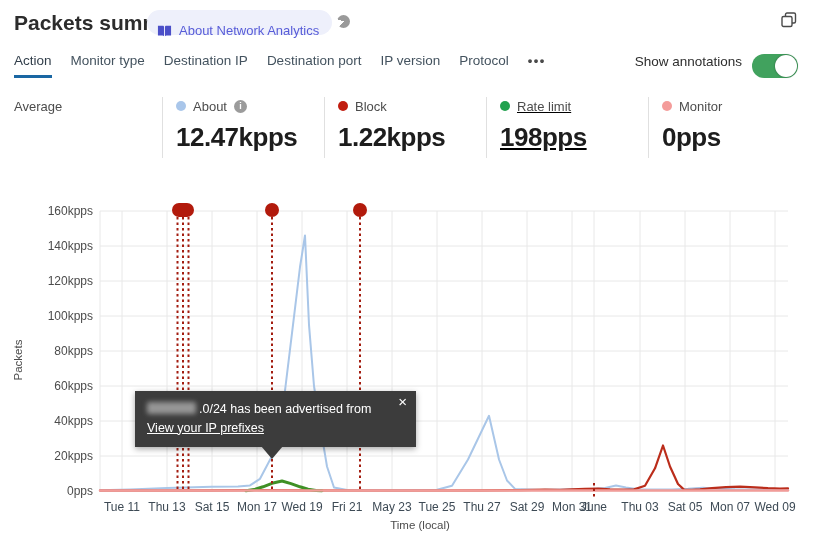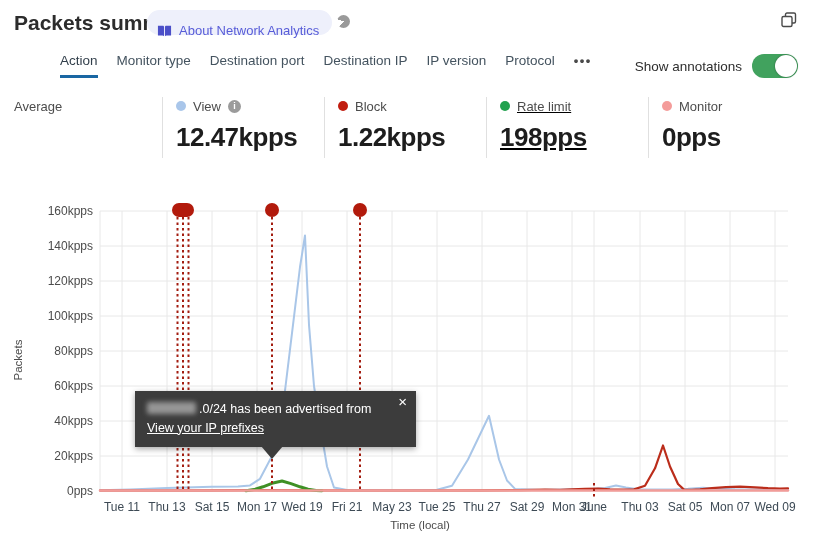--- a/index.html
+++ b/index.html
@@ -12,23 +12,23 @@
   .page-title{position:absolute;left:14px;top:11px;font-size:21px;font-weight:700;color:#2c2c2c;margin:0;}
   .badge{position:absolute;left:147px;top:10px;height:25px;box-sizing:border-box;
     display:inline-flex;align-items:center;gap:7px;background:#eef0fb;border-radius:13px;
     padding:16px 13px 0 10px;color:#575cd8;font-size:13px;cursor:pointer;}
   .pie-icon{position:absolute;left:337px;top:15px;width:13px;height:13px;border-radius:50%;
     background:conic-gradient(from 225deg,#ffffff 0 65deg,#9a9a9a 65deg 360deg);}
   .popout{position:absolute;right:19px;top:12px;width:16px;height:16px;cursor:pointer;}
   
   .tabs{position:absolute;left:14px;top:53px;display:flex;gap:19px;font-size:13.5px;color:#44535f;}
   .tab{padding-bottom:7px;cursor:pointer;white-space:nowrap;}
-  .tab.active{color:#323f4b;border-bottom:3px solid #1a67a3;margin-left:46px;}
+  .tab.active{color:#323f4b;border-bottom:3px solid #1a67a3;}
   .tab.more{letter-spacing:1.5px;font-weight:bold;color:#4a4a4a;font-size:13px;}
-  .annot{position:absolute;right:18px;top:54px;display:flex;align-items:center;gap:10px;
+  .annot{position:absolute;right:18px;top:54px;display:flex;align-items:flex-start;gap:10px;
     font-size:13.5px;color:#2e2e2e;margin-left:28px;}
   .switch{width:46px;height:24px;border-radius:12px;background:#41a25e;position:relative;cursor:pointer;}
   .knob{position:absolute;right:1px;top:1px;width:22px;height:22px;background:#fff;border-radius:50%;
     box-shadow:0 0 2px rgba(0,0,0,.45);}
   
   .stat{position:absolute;top:97px;}
   .stat-label{display:flex;align-items:center;gap:7px;font-size:13px;color:#4c4c4c;height:18px;}
   .dot{width:10px;height:10px;border-radius:50%;flex:0 0 auto;}
   .info-icon{width:13px;height:13px;border-radius:50%;background:#9b9b9b;color:#fff;font-size:9px;
     font-weight:bold;display:flex;align-items:center;justify-content:center;cursor:pointer;}
@@ -68,22 +68,22 @@
   <span class="popout">
     <svg width="16" height="16" viewBox="0 0 16 16">
       <rect x="4.5" y="1" width="10" height="10" rx="1.5" fill="#ffffff" stroke="#4a4a4a" stroke-width="1.4"></rect>
       <rect x="1" y="4.5" width="10" height="10" rx="1.5" fill="#ffffff" stroke="#4a4a4a" stroke-width="1.4"></rect>
     </svg>
   </span>
 
   <div class="tabs" id="tabs">
       <div class="tab active">Action</div>
       <div class="tab">Monitor type</div>
+      <div class="tab">Destination IP</div>
       <div class="tab">Destination port</div>
-      <div class="tab">Destination IP</div>
       <div class="tab">IP version</div>
       <div class="tab">Protocol</div>
       <div class="tab more">•••</div>
     </div>
 
   <div class="annot">
     <span>Show annotations</span>
     <span class="switch">
       <span class="knob"></span>
     </span>
@@ -92,21 +92,21 @@
   <div id="stats">
       <div class="stat" style="left: 14px; text-align: right;">
         <div class="stat-label">
           <span>Average</span>
         </div>
       </div>
       <div class="divider" style="left: 162px;"></div>
       <div class="stat" style="left: 176px;">
         <div class="stat-label">
           <span class="dot" style="background: rgb(169, 198, 234);"></span>
-          <span>View</span>
+          <span>About</span>
           <span class="info-icon">i</span>
         </div>
         <div class="stat-value">12.47kpps</div>
       </div>
       <div class="divider" style="left: 324px;"></div>
       <div class="stat" style="left: 338px;">
         <div class="stat-label">
           <span class="dot" style="background: rgb(193, 29, 15);"></span>
           <span>Block</span>
         </div>

